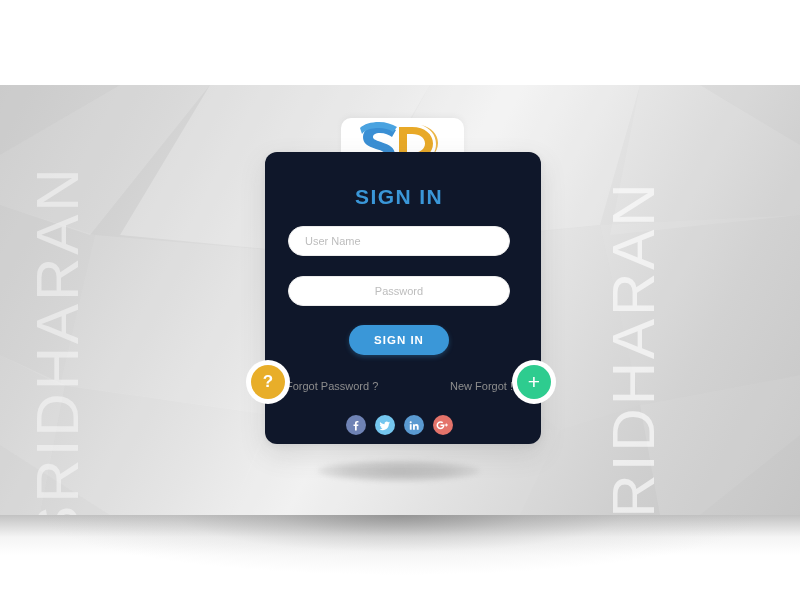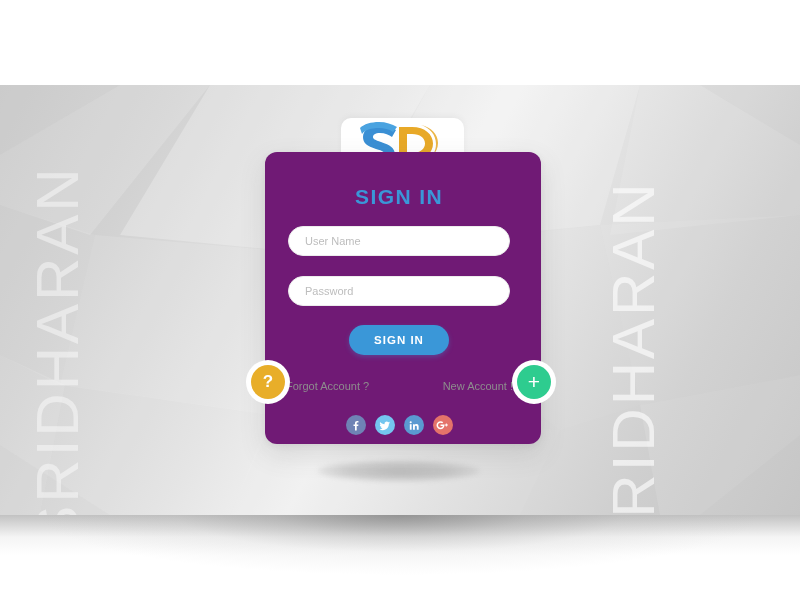--- a/index.html
+++ b/index.html
@@ -105,21 +105,21 @@
     justify-content: center;
   }
   .logo-mark { display: block; }
 
   .card {
     position: absolute;
     left: 265px;
     top: 152px;
     width: 276px;
     height: 292px;
-    background: #701a75;
+    background: #0f172a;
     border-radius: 12px;
     box-shadow: 0 10px 26px rgba(90,90,90,0.16),
                 0 2px 6px rgba(90,90,90,0.08);
   }
 
   .card-shadow-ellipse {
     position: absolute;
     left: 318px;
     top: 460px;
     width: 162px;
@@ -155,21 +155,21 @@
     border-radius: 16px;
     background: #ffffff;
     padding: 0 16px;
     font-size: 11px;
     color: #6f6f6f;
     font-family: "Liberation Sans", sans-serif;
     outline: none;
   }
   .field::placeholder { color: #bdbdbd; }
   .field-user { top: 74px; }
-  .field-pass { top: 124px; }
+  .field-pass { top: 124px; text-align: center; }
 
   .signin-btn {
     position: absolute;
     left: 84px;
     top: 173px;
     width: 100px;
     height: 30px;
     border: none;
     border-radius: 16px;
     background: #3a97d8;
@@ -298,22 +298,22 @@
 
     <div class="title">SIGN IN</div>
 
     <input class="field field-user" type="text" placeholder="User Name" style="">
 
     <input class="field field-pass" type="password" placeholder="Password" style="">
 
     <button class="signin-btn">SIGN IN</button>
 
     <div class="links-row">
-      <span class="link-text link-forgot">Forgot Account ?</span>
-      <span class="link-text link-newacct">New Account !</span>
+      <span class="link-text link-forgot">Forgot Password ?</span>
+      <span class="link-text link-newacct">New Forgot !</span>
     </div>
 
     <div class="social-row">
       <span class="social" style="background:#6f83b5">
         <svg width="11" height="11" viewBox="0 0 11 11">
           <path d="M6.7 10.5V6.1h1.5l.22-1.7H6.7V3.3c0-.5.14-.83.85-.83h.9V.95C8.3.93 7.77.9 7.15.9 5.86.9 4.98 1.7 4.98 3.15v1.25H3.5v1.7h1.48v4.4z" fill="#ffffff"></path>
         </svg>
       </span>
       <span class="social" style="background:#74c6ef">
         <svg width="12" height="11" viewBox="0 0 12 11">

